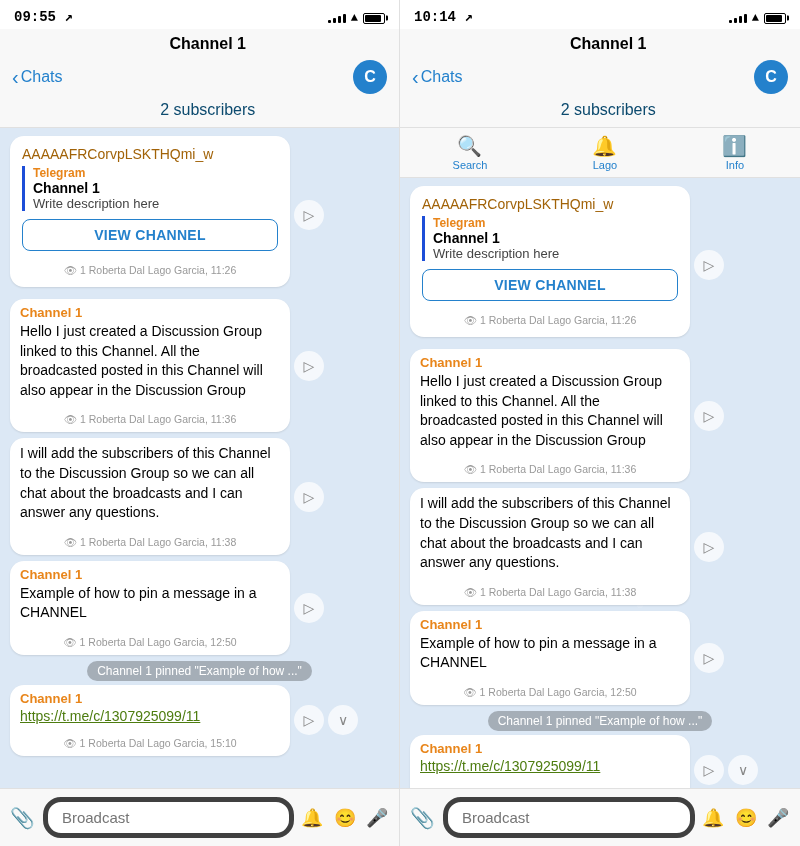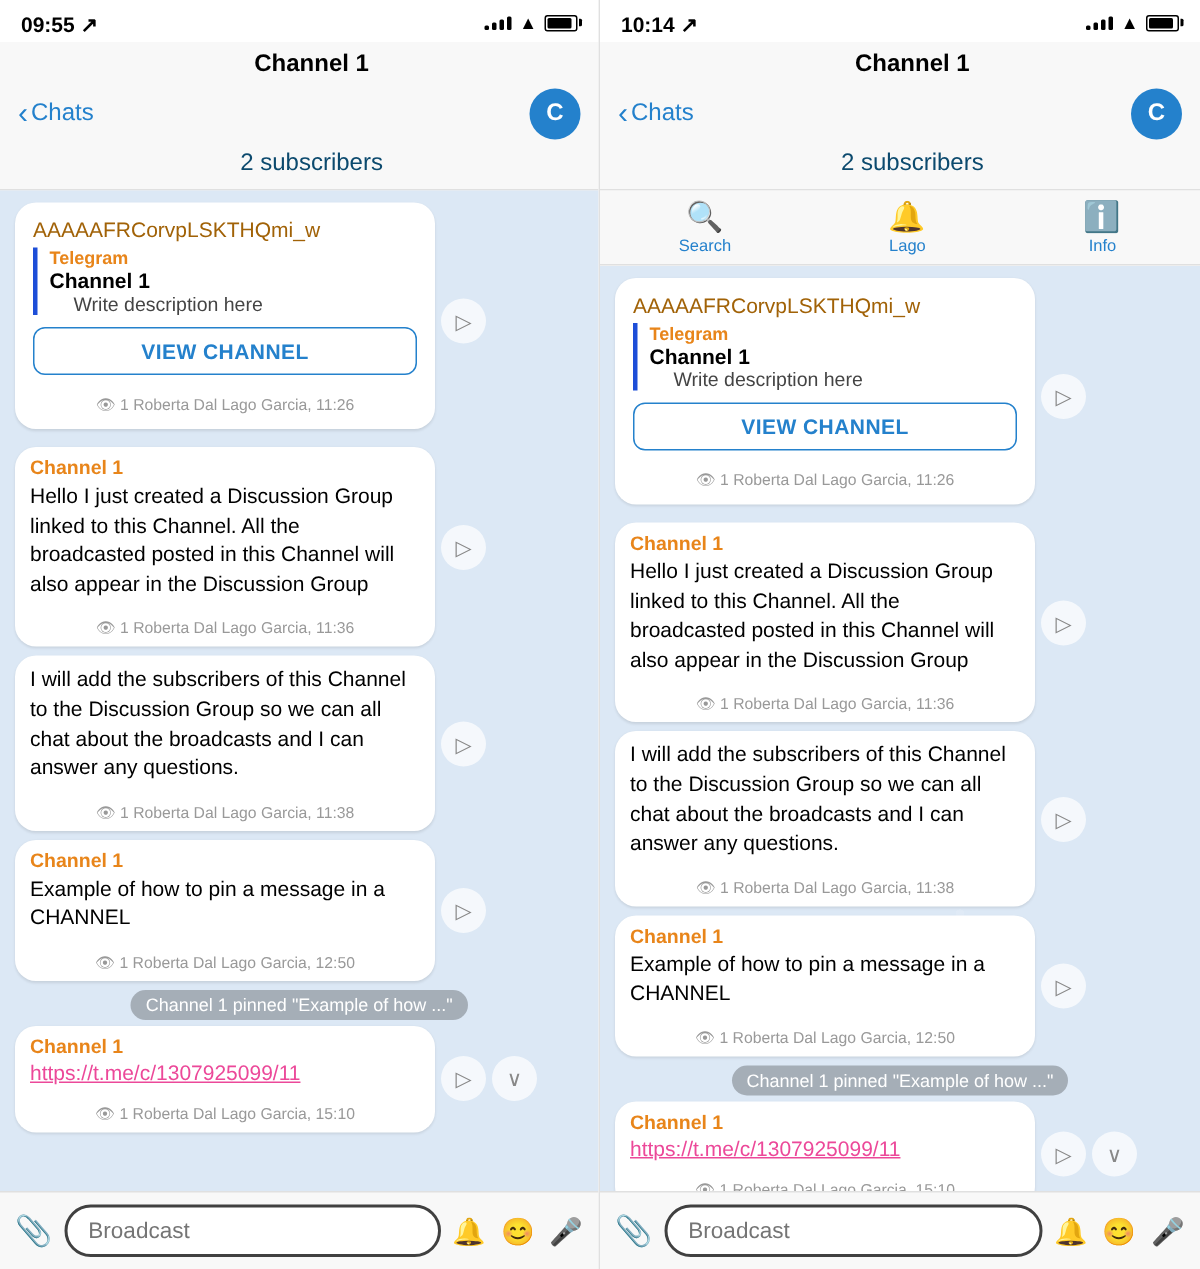--- a/index.html
+++ b/index.html
@@ -25,26 +25,27 @@
     }
 
     .phone-panel:last-child {
       border-right: none;
     }
 
     
     .status-bar {
       display: flex;
       justify-content: space-between;
-      align-items: flex-start;
+      align-items: flex-end;
       padding: 8px 14px 4px;
       font-size: 13px;
       font-weight: 600;
       background: #fff;
       flex-shrink: 0;
+      font-family: Liberation Mono, monospace;
     }
 
     .status-time {
       font-weight: 700;
       font-size: 14px;
     }
 
     .status-icons {
       display: flex;
       align-items: center;
@@ -226,21 +227,21 @@
       margin-bottom: 2px;
     }
 
     .bubble-text {
       font-size: 14px;
       color: #000;
       line-height: 1.4;
     }
 
     .bubble-link {
-      color: #ec4899;
+      color: #4d7c0f;
       text-decoration: underline;
       font-size: 14px;
     }
 
     .bubble-meta {
       display: flex;
       align-items: center;
       justify-content: center;
       gap: 3px;
       margin-top: 13px;
@@ -294,21 +295,20 @@
 
     .channel-card-title {
       font-size: 14px;
       font-weight: 600;
       color: #000;
     }
 
     .channel-card-desc {
       font-size: 13px;
       color: #444;
-      margin-left: 16px;
     }
 
     .view-channel-btn {
       display: block;
       text-align: center;
       border: 1.5px solid #2481cc;
       border-radius: 8px;
       padding: 7px;
       color: #2481cc;
       font-size: 14px;
@@ -346,21 +346,21 @@
     .input-icon {
       color: #888;
       font-size: 20px;
       cursor: pointer;
       flex-shrink: 0;
     }
 
     .input-field {
       flex: 1;
       background: #fff;
-      border: 2px solid #404040;
+      border: 5px solid #404040;
       border-radius: 18px;
       padding: 7px 14px;
       font-size: 15px;
       color: #999;
       outline: none;
     }
 
     .input-actions {
       display: flex;
       gap: 10px;

